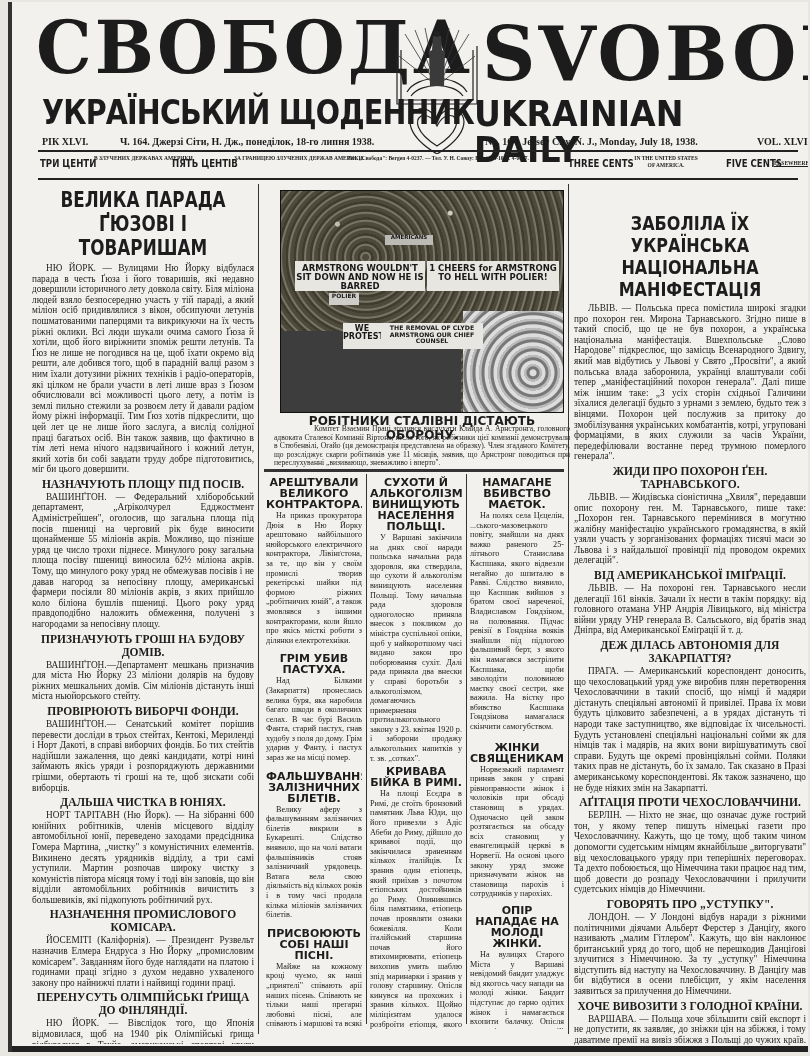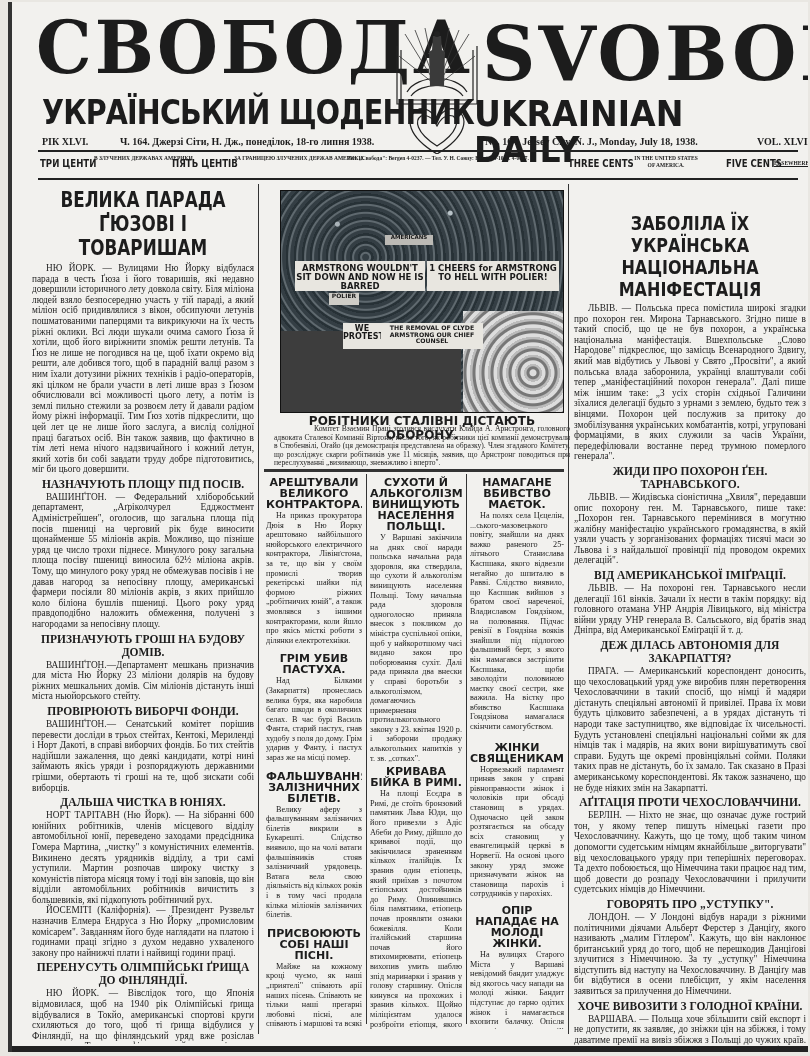--- a/index.html
+++ b/index.html
@@ -27,21 +27,21 @@
   .pb-small { font-size: 5.5px; font-weight: bold; line-height: 6.5px; text-align: center; }
 
   
   .col { position: absolute; font-size: 9.3px; line-height: 10.6px; text-align: justify; }
   .col p { text-indent: 14px; hyphens: auto; }
   .col .hl { font-family: "Liberation Serif", serif; font-weight: bold; text-align: center; font-size: 11.5px; line-height: 13px; margin: 3px 0 1px; text-indent: 0; }
   .big-hl { font-family: "DejaVu Sans", sans-serif; font-weight: bold; text-align: center; font-size: 21px; line-height: 24px; transform: scaleX(0.8); letter-spacing: 0px; }
   .vline { position: absolute; width: 1.4px; background: #333; }
   .hline { position: absolute; height: 1.4px; background: #333; }
 
-  .photo { position: absolute; left: 268px; top: 188px; width: 284px; height: 223px; background: #0369a1; overflow: hidden; border: 1px solid #111; }
+  .photo { position: absolute; left: 268px; top: 188px; width: 284px; height: 223px; background: #fde047; overflow: hidden; border: 1px solid #111; }
   .crowd { position: absolute; inset: 0; background:
       radial-gradient(circle at 20% 15%, #bbb 0 2px, transparent 3px),
       radial-gradient(circle at 60% 10%, #ccc 0 2px, transparent 3px),
       repeating-radial-gradient(circle at 30% 30%, #3a3a3a 0 3px, #6a6a6a 4px 5px, #2b2b2b 6px 8px);
       opacity: 0.9; }
   .crowd2 { position: absolute; right: 0; top: 120px; width: 100px; height: 103px; background: repeating-radial-gradient(circle at 70% 60%, #ddd 0 3px, #777 4px 6px, #bbb 7px 9px); }
   .floor { position: absolute; left: 0; top: 140px; width: 180px; height: 83px; background: #3d3d3d; }
   .sign { position: absolute; background: #e8e6e0; color: #1a1a1a; font-family: "DejaVu Sans", sans-serif; font-weight: bold; text-align: center; line-height: 1.05; white-space: nowrap; }
   .caption-title { position: absolute; left: 268px; top: 412px; width: 284px; text-align: center; font-size: 12px; font-weight: bold; font-family: "DejaVu Sans", sans-serif; }
   .caption-body { position: absolute; left: 262px; top: 423px; width: 296px; font-size: 7.6px; line-height: 8.6px; text-align: justify; }
@@ -108,20 +108,21 @@
     <div class="big-hl" style="margin-top:4px;">ВЕЛИКА ПАРАДА ҐЮЗОВІ І ТОВАРИШАМ</div>
     <p style="margin-top:3px;">НЮ ЙОРК. — Вулицями Ню Йорку відбулася парада в честь Ґюза і його товаришів, які недавно довершили історичного лету довкола світу. Біля міліона людей взяло безпосередню участь у тій параді, а який міліон осіб придивлялися з вікон, обсипуючи летунів пошматованими паперцями та викрикуючи на їх честь ріжні оклики. Всі люди шукали очима самого Ґюза й хотіли, щоб його виріжнити зпоміж решти летунів. Та Ґюз не лише не погодився на це, щоб їхати окремо від решти, але добився того, щоб в парадній валці разом з ним їхали дотузини ріжних техніків і радіо-операторів, які цілком не брали участи в леті лише враз з Ґюзом обчислювали всі можливості цього лету, а потім із землі пильно стежили за розвоєм лету й давали радіом йому ріжні інформації. Тим Ґюз хотів підкреслити, що цей лет це не лише його заслуга, а вислід солідної праці багатьох осіб. Він також заявив, що фактично в тім леті нема нічого надзвичайного і кожний летун, який хотів би собі завдати труду добре підготовитись, міг би цього довершити.</p>
     <div class="hl">НАЗНАЧУЮТЬ ПЛОЩУ ПІД ПОСІВ.</div>
     <p>ВАШИНҐТОН. — Федеральний хліборобський департамент, „Аґріколчурел Едджостмент Адміністрейшен", оголосив, що загальна площа під посів пшениці на черговий рік буде виносити щонайменше 55 міліонів акрів. Можливо, що пізніше уряд це число трохи піднесе. Минулого року загальна площа посіву пшениці виносила 62½ міліона акрів. Тому, що минулого року уряд не обмежував посівів і не давав нагород за непосівну площу, американські фармери посіяли 80 міліонів акрів, з яких прийшло коло біліона бушлів пшениці. Цього року уряд правдоподібно наложить обмеження, получені з нагородами за непосівну площу.</p>
     <div class="hl">ПРИЗНАЧУЮТЬ ГРОШІ НА БУДОВУ ДОМІВ.</div>
     <p>ВАШИНҐТОН.—Департамент мешкань призначив для міста Ню Йорку 23 міліони долярів на будову ріжних мешкальних домів. Сім міліонів дістануть інші міста ньюйорського стейту.</p>
     <div class="hl">ПРОВІРЮЮТЬ ВИБОРЧІ ФОНДИ.</div>
     <p>ВАШИНҐТОН.— Сенатський комітет порішив перевести досліди в трьох стейтах, Кентокі, Мериленді і Норт Дакоті, в справі виборчих фондів. Бо тих стейтів надійшли зажалення, що деякі кандидати, котрі нині займають якісь уряди і розпоряджують державними грішми, обертають ті гроші на те, щоб зискати собі виборців.</p>
     <div class="hl">ДАЛЬША ЧИСТКА В ЮНІЯХ.</div>
     <p>НОРТ ТАРІТАВН (Ню Йорк). — На зібранні 600 юнійних робітників, членів місцевого відділу автомобільної юнії, переведено заходами предсідника Гомера Мартина, „чистку" з комуністичних елементів. Викинено десять урядників відділу, а три самі уступили. Мартин розпочав широку чистку з комуністів півтора місяця тому і тоді він заповів, що він відділи автомобільних робітників вичистить з большевиків, які підкопують робітничий рух.</p>
+    <div class="hl">НАЗНАЧЕННЯ ПРОМИСЛОВОГО КОМІСАРА.</div>
     <p>ЙОСЕМІТІ (Каліфорнія). — Президент Рузвельт назначив Елмера Ендруса з Ню Йорку „промисловим комісарем". Завданням його буде наглядати на платою і годинами праці згідно з духом недавно ухваленого закону про найнижчі плати і найвищі години праці.</p>
     <div class="hl">ПЕРЕНУСУТЬ ОЛІМПІЙСЬКІ ҐРИЩА ДО ФІНЛЯНДІЇ.</div>
     <p>НЮ ЙОРК. — Вівслідок того, що Японія відмовилася, щоб на 1940 рік Олімпійські ґрища відбувалися в Токйо, американські спортові круги схиляються до того, щоб ті ґрища відбулися у Фінляндії, на що фінляндський уряд вже розіслав запрошення. Та заразом фінляндський уряд повідомив, що ґрища в Фінляндії не матимуть такого блеску, який вони мали в 1936 р. в Берліні, або у 1932 р. в Лос Енджелесі. Американські спортові круги погоджуються з тим і заразом зазначують, що це добре буде, коли ті ґрища стратять трохи на блеску, бо вони були занадто роздуті.</p>
 
   </div>
   <div class="vline" style="left:246px;top:182px;height:850px;"></div>
 
   <div class="photo">
     <div class="crowd"></div>
     <div class="floor"></div>

